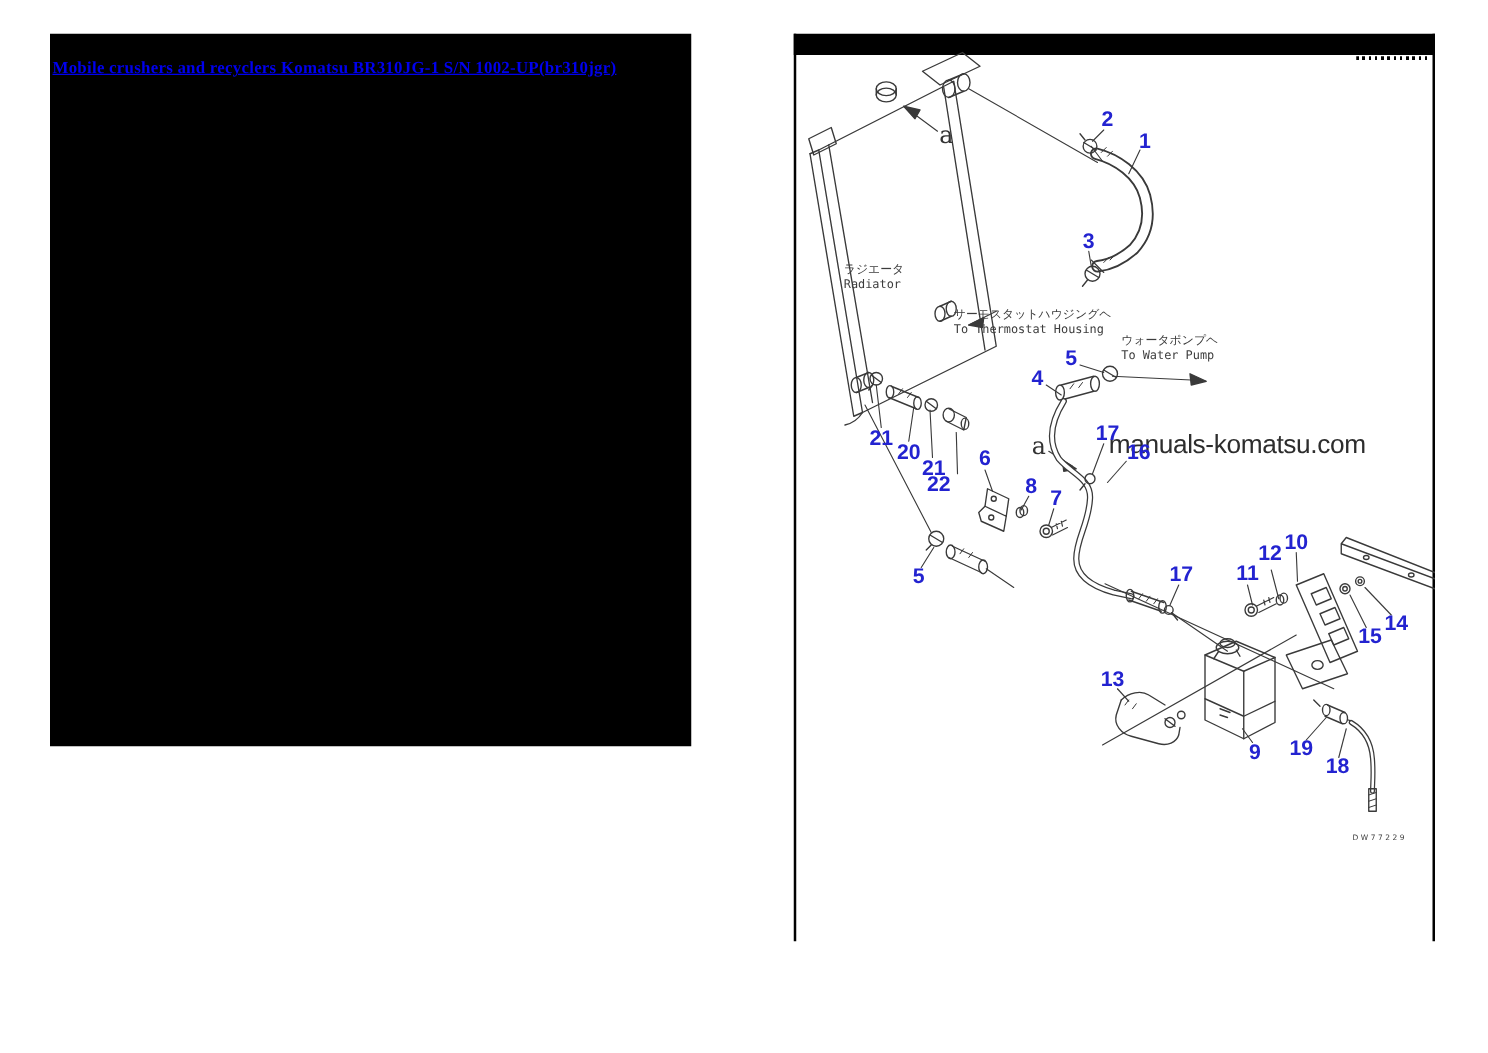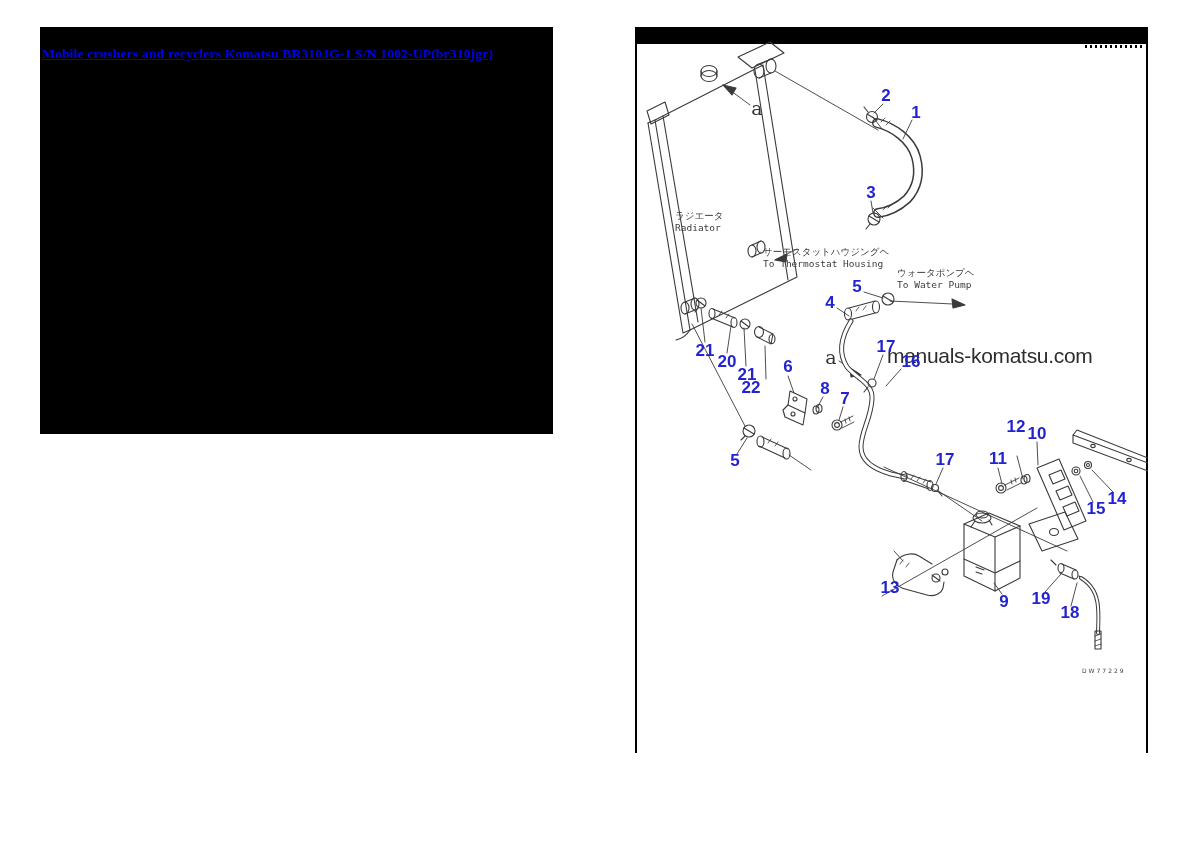--- a/index.html
+++ b/index.html
@@ -1,19 +1,19 @@
 <!DOCTYPE html>
 <html><head>
 <meta charset="utf-8">
 <style>
   html,body{margin:0;padding:0;background:#fff;}
   .canvas{position:relative;width:1190px;height:842px;background:#fff;overflow:hidden;
           font-family:"Liberation Sans",sans-serif;}
   
-  .link-panel{position:absolute;left:40px;top:27px;width:513px;height:407px;background:#000;}
+  .link-panel{position:absolute;left:40px;top:27px;width:513px;height:570px;background:#000;}
   .link-panel a{display:inline-block;margin:19px 0 0 2px;
       font-family:"Liberation Serif",serif;font-weight:700;font-size:13.5px;
       color:#0000ee;text-decoration:underline;letter-spacing:.2px;}
   
   .diagram-panel{position:absolute;left:635px;top:27px;width:513px;height:726px;background:#fff;}
   .edge{position:absolute;top:0;bottom:0;width:2px;background:#000;}
   .edge.l{left:0;} .edge.r{right:0;}
   .topbar{position:absolute;top:0;left:0;right:0;height:17px;background:#000;}
   .crop-marks{position:absolute;top:18px;left:450px;width:58px;height:3px;
       background:repeating-linear-gradient(90deg,#000 0 2px,transparent 2px 5px);}
@@ -256,25 +256,25 @@
         <div class="callout" style="left: 251px; top: 320px;">17</div>
         <div class="callout" style="left: 70px; top: 324px;">21</div>
         <div class="callout" style="left: 270px; top: 335px; padding-left: 12px;">16</div>
         <div class="callout" style="left: 92px; top: 335px;">20</div>
         <div class="callout" style="left: 153px; top: 340px;">6</div>
         <div class="callout" style="left: 112px; top: 348px;">21</div>
         <div class="callout" style="left: 116px; top: 361px;">22</div>
         <div class="callout" style="left: 190px; top: 362px;">8</div>
         <div class="callout" style="left: 210px; top: 372px;">7</div>
         <div class="callout" style="left: 402px; top: 407px;">10</div>
-        <div class="callout" style="left: 381px; top: 400px; text-align: center;">12</div>
+        <div class="callout" style="left: 381px; top: 416px; text-align: center;">12</div>
         <div class="callout" style="left: 363px; top: 432px; text-align: right;">11</div>
         <div class="callout" style="left: 310px; top: 433px;">17</div>
         <div class="callout" style="left: 100px; top: 434px;">5</div>
         <div class="callout" style="left: 482px; top: 472px;">14</div>
         <div class="callout" style="left: 461px; top: 482px;">15</div>
-        <div class="callout" style="left: 255px; top: 517px; margin-top: 44px;">13</div>
+        <div class="callout" style="left: 255px; top: 517px;">13</div>
         <div class="callout" style="left: 369px; top: 575px;">9</div>
         <div class="callout" style="left: 406px; top: 572px;">19</div>
         <div class="callout" style="left: 435px; top: 586px;">18</div>
       </div>
   </div>
 </div>
 
 </body></html>

